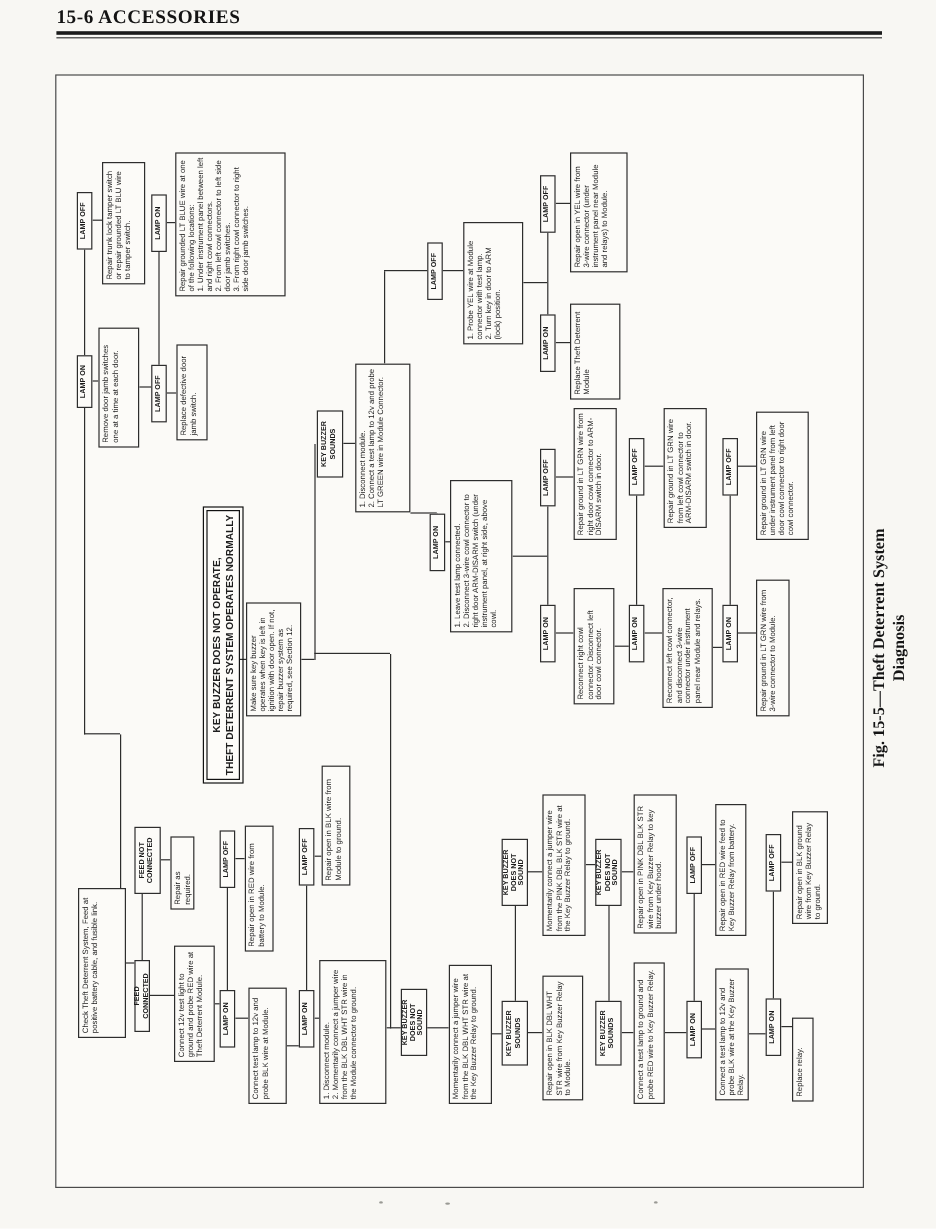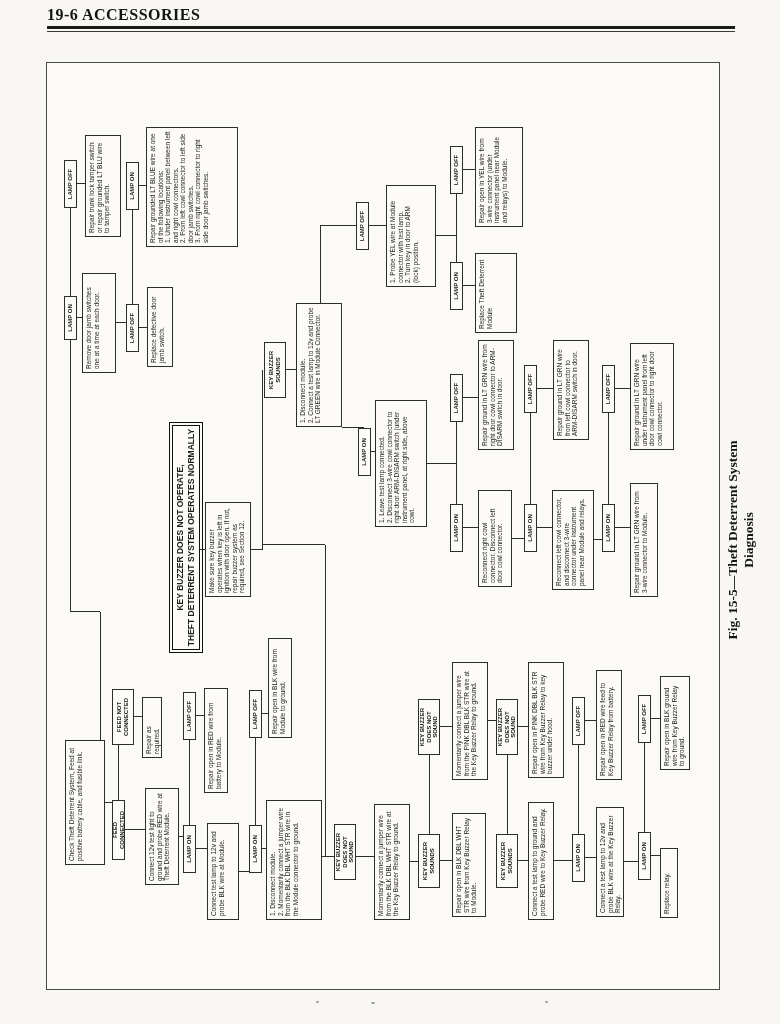--- a/index.html
+++ b/index.html
@@ -25,21 +25,21 @@
   .caption{position:absolute;left:608px;top:532px;width:250px;height:16px;
            transform:rotate(-90deg);transform-origin:center center;
            font-family:"Liberation Serif",serif;font-weight:bold;font-size:13.5px;
            text-align:center;color:#141414;}
   .speck{position:absolute;background:#9a9a94;border-radius:50%;}
 </style>
 </head>
 <body>
 
 <div class="page">
-  <div class="hdr">19-6  ACCESSORIES</div>
+  <div class="hdr">15-6  ACCESSORIES</div>
   <div class="rule1"></div>
   <div class="rule2"></div>
   <div class="frame"></div>
   <div id="flow">
       <div class="seg" style="left: 185px; top: 59px; width: 1px; height: 13px;"></div>
       <div class="seg" style="left: 158px; top: 72px; width: 114px; height: 1px;"></div>
       <div class="seg" style="left: 158px; top: 79px; width: 1px; height: 20px;"></div>
       <div class="seg" style="left: 271px; top: 88px; width: 1px; height: 8px;"></div>
       <div class="seg" style="left: 151px; top: 133px; width: 1px; height: 10px;"></div>
       <div class="seg" style="left: 139px; top: 143px; width: 134px; height: 1px;"></div>

